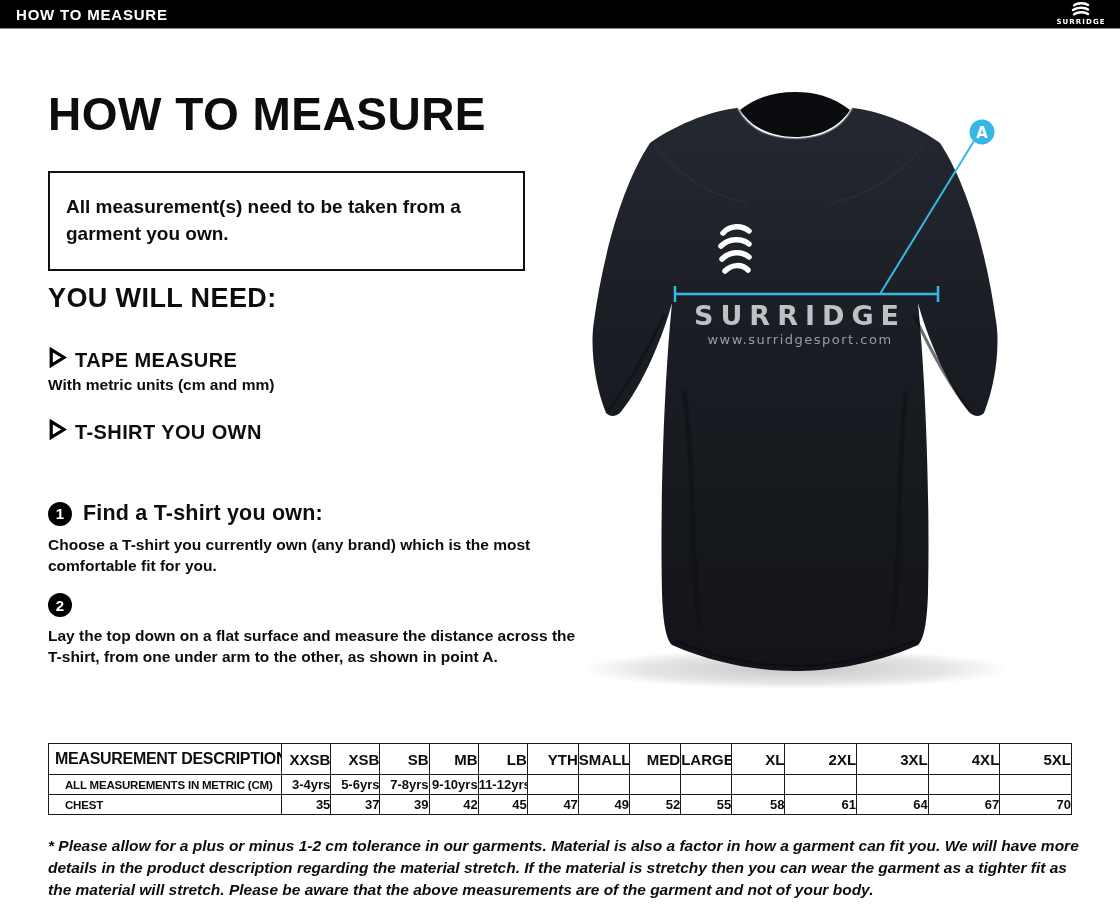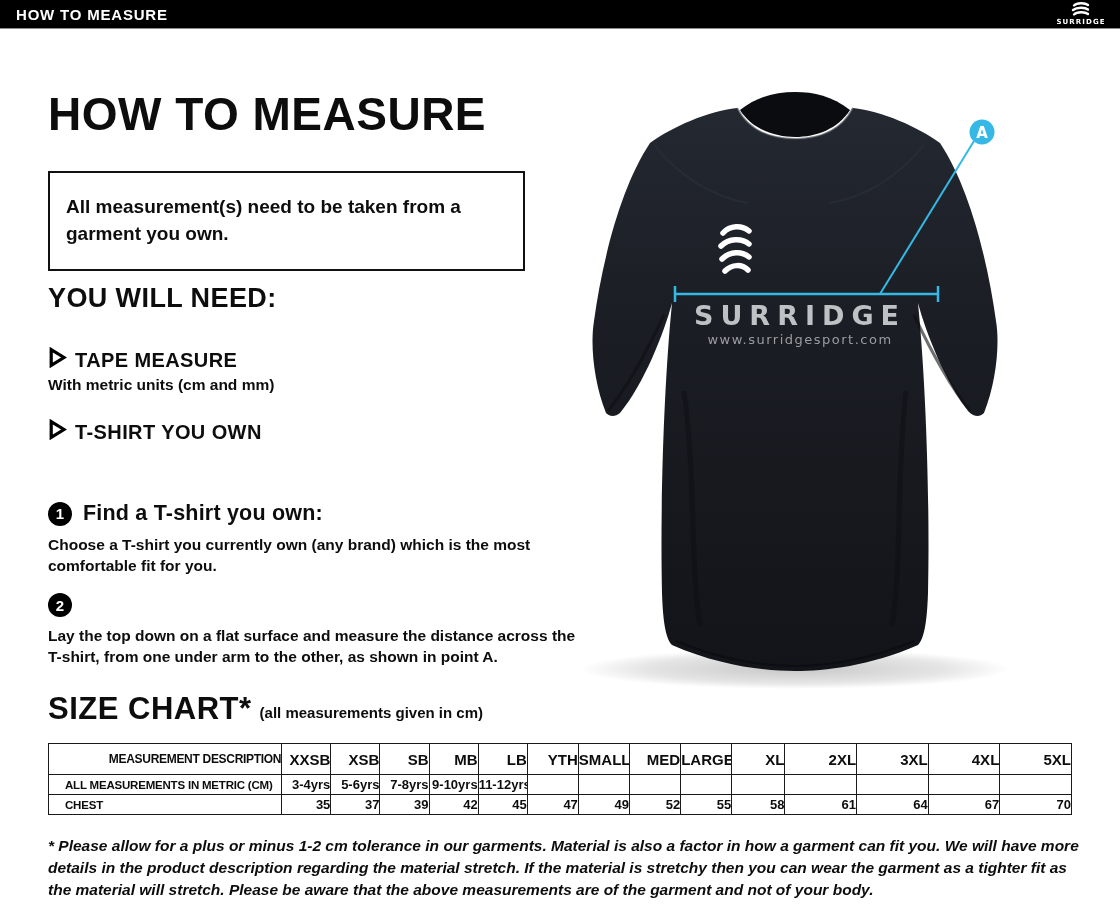--- a/index.html
+++ b/index.html
@@ -39,21 +39,21 @@
   .sizechart-head { position:absolute; left:48px; top:664px; display:flex;
                     align-items:flex-end; gap:8px; }
   .sizechart-title { font-size:31px; font-weight:bold; letter-spacing:0.5px; line-height:1; }
   .sizechart-sub { font-size:15px; font-weight:bold; padding-bottom:3px; }
 
   table.size-chart { position:absolute; left:48px; top:714px; width:1024px;
                      border-collapse:collapse; table-layout:fixed; }
   table.size-chart th, table.size-chart td { border:1.5px solid #1a1a1a; text-align:right;
                      overflow:hidden; white-space:nowrap; }
   table.size-chart thead th { height:31px; font-size:15px; font-weight:bold; }
-  table.size-chart thead th.desc { font-size:12px; letter-spacing:-0.3px; text-align:right;
+  table.size-chart thead th.desc { font-size:16px; letter-spacing:-0.3px; text-align:left;
                      padding-left:6px;margin-left:48px; }
   table.size-chart tbody th { font-size:11.5px; font-weight:bold; text-align:left;
                      padding-left:16px; letter-spacing:-0.2px; }
   table.size-chart tbody tr { height:20px; }
   table.size-chart tbody td { font-size:13px;font-weight:bold; }
 
   .footnote { position:absolute; left:48px; top:806px; width:1034px; font-size:15.5px;
               font-weight:bold; font-style:italic; line-height:1.42; }
 
   .shirt-figure { position:absolute; left:558px; top:52px; width:562px; height:618px; }
@@ -114,24 +114,20 @@
     <p class="step-desc">Choose a T-shirt you currently own (any brand) which is the most comfortable fit for you.</p>
   </div>
 
   <div class="step" id="step-2">
     <div class="row">
       <span class="step-num">2</span>
     </div>
     <p class="step-desc">Lay the top down on a flat surface and measure the distance across the T-shirt, from one under arm to the other, as shown in point A.</p>
   </div>
 
-  <div class="sizechart-head">
-    <span class="sizechart-title">SIZE CHART*</span>
-    <span class="sizechart-sub">(all measurements given in cm)</span>
-  </div>
 
   <table class="size-chart">
     <colgroup>
         <col style="width: 22.8%;">
         <col style="width: 4.8%;">
         <col style="width: 4.8%;">
         <col style="width: 4.8%;">
         <col style="width: 4.8%;">
         <col style="width: 4.8%;">
         <col style="width: 5%;">

